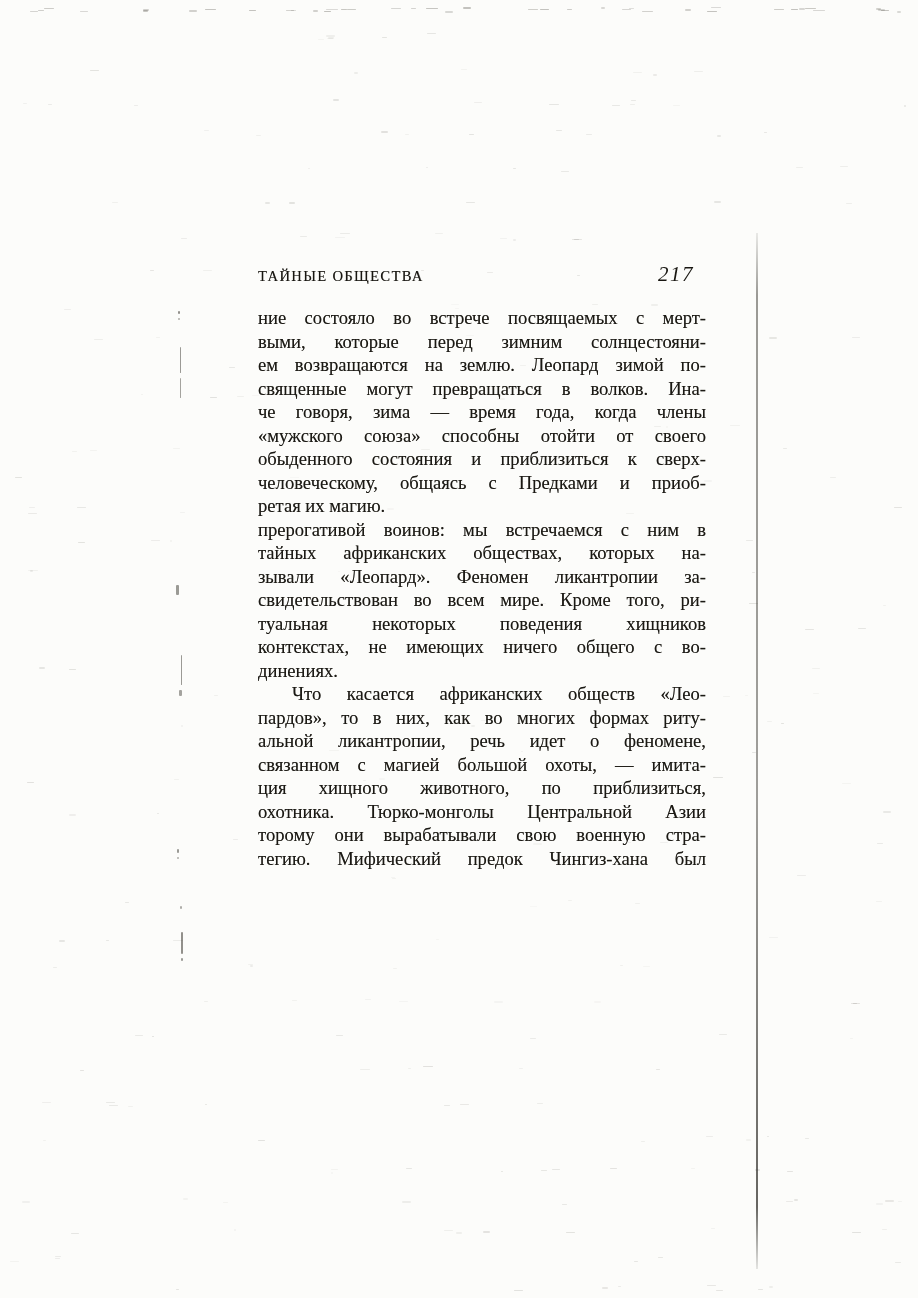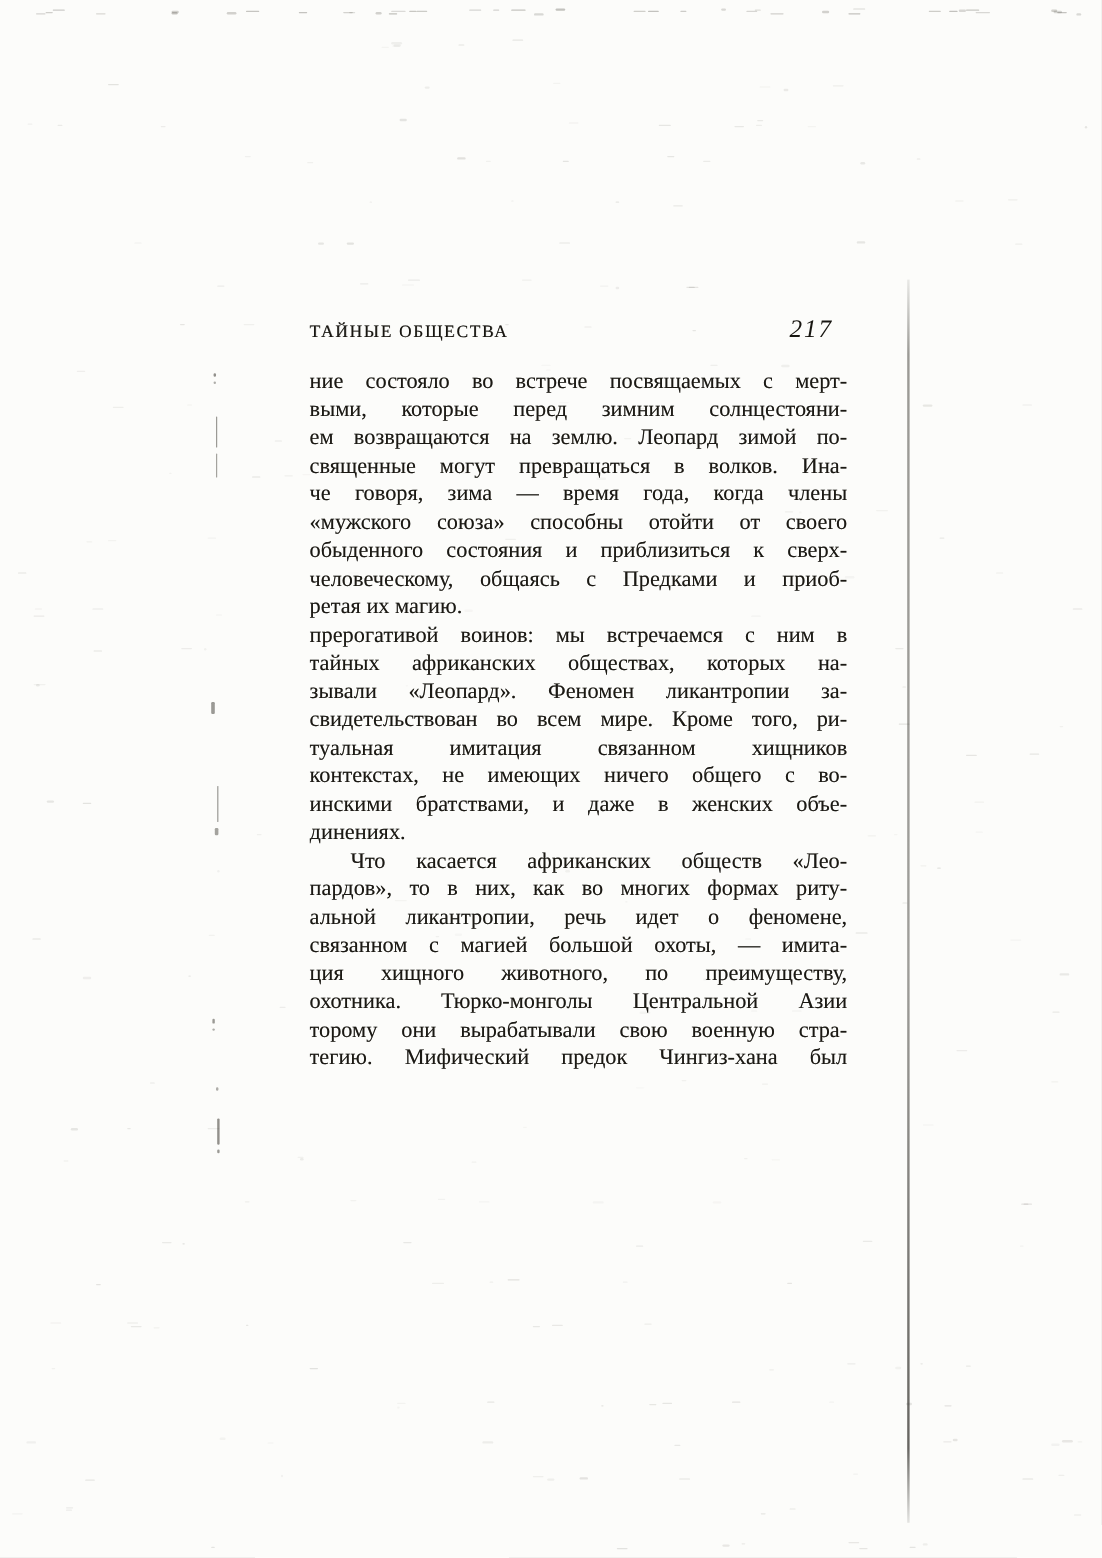--- a/index.html
+++ b/index.html
@@ -416,31 +416,30 @@
         <div class="line">«мужского союза» способны отойти от своего</div>
         <div class="line">обыденного состояния и приблизиться к сверх-</div>
         <div class="line">человеческому, общаясь с Предками и приоб-</div>
         <div class="line no-just">ретая их магию.</div>
       </div>
       <div class="para">
         <div class="line">прерогативой воинов: мы встречаемся с ним в</div>
         <div class="line">тайных африканских обществах, которых на-</div>
         <div class="line">зывали «Леопард». Феномен ликантропии за-</div>
         <div class="line">свидетельствован во всем мире. Кроме того, ри-</div>
-        <div class="line">туальная имитация связанном хищников</div>
+        <div class="line">туальная некоторых поведения хищников</div>
         <div class="line">контекстах, не имеющих ничего общего с во-</div>
-        <div class="line">инскими братствами, и даже в женских объе-</div>
         <div class="line no-just">динениях.</div>
       </div>
       <div class="para">
         <div class="line indent">Что касается африканских обществ «Лео-</div>
         <div class="line">пардов», то в них, как во многих формах риту-</div>
         <div class="line">альной ликантропии, речь идет о феномене,</div>
         <div class="line">связанном с магией большой охоты, — имита-</div>
-        <div class="line">ция хищного животного, по преимуществу,</div>
+        <div class="line">ция хищного животного, по приблизиться,</div>
         <div class="line">охотника. Тюрко-монголы Центральной Азии</div>
         <div class="line">торому они вырабатывали свою военную стра-</div>
         <div class="line">тегию. Мифический предок Чингиз-хана был</div>
       </div>
     </div>
 
 <span class="gutter-mark" style="left: 178px; top: 311px; width: 2px; height: 3px; opacity: 0.55;"></span>
     <span class="gutter-mark" style="left: 178px; top: 318px; width: 2px; height: 2px; opacity: 0.4;"></span>
     <span class="gutter-mark" style="left: 180px; top: 347px; width: 1px; height: 26px; opacity: 0.5;"></span>
     <span class="gutter-mark" style="left: 180px; top: 378px; width: 1px; height: 20px; opacity: 0.45;"></span>

